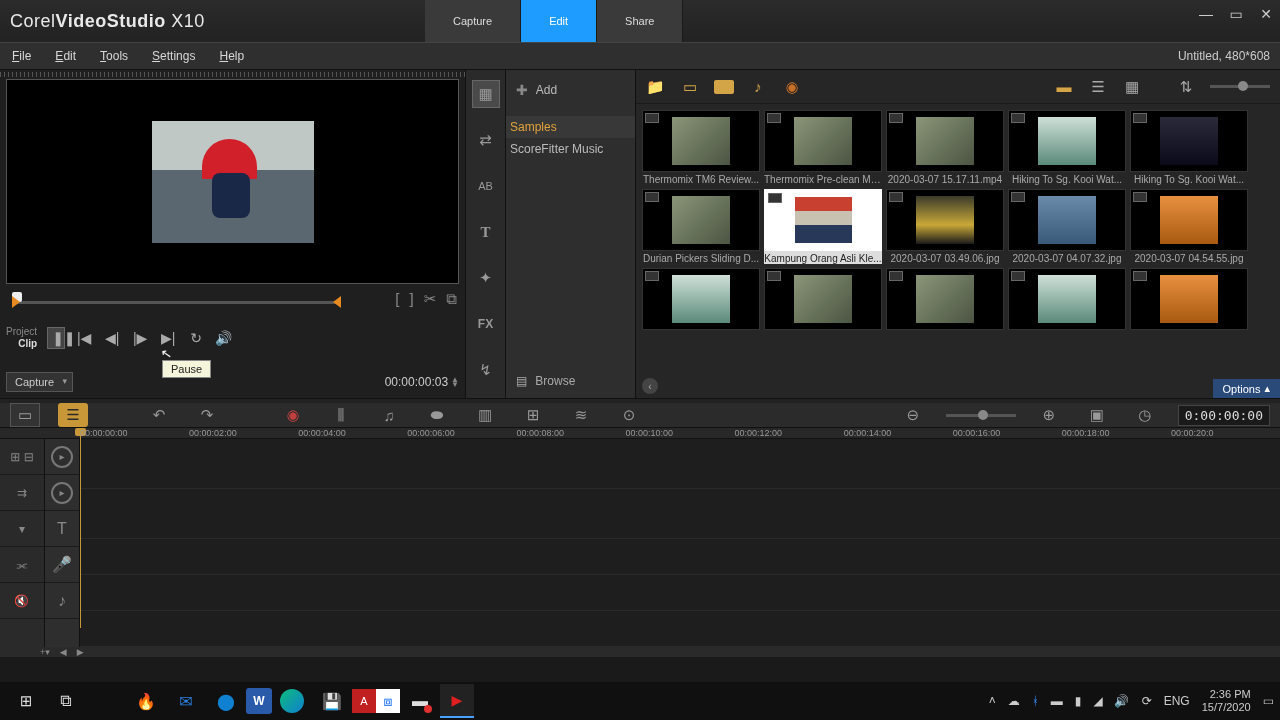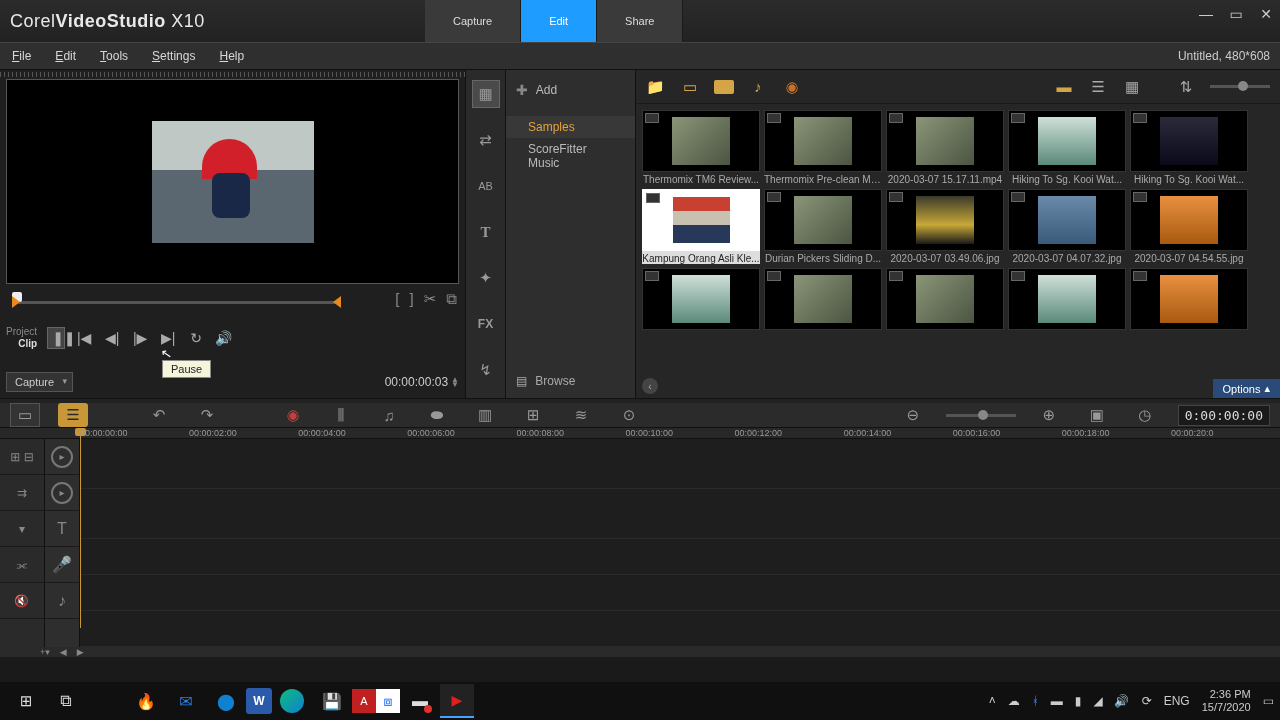--- a/index.html
+++ b/index.html
@@ -57,21 +57,21 @@
 
 .library { flex:1; background:#262626; display:flex; border-left:1px solid #111; }
 .libtabs { width:40px; background:#2a2a2a; border-right:1px solid #111; display:flex; flex-direction:column; align-items:center; padding-top:10px; gap:18px; }
 .libtabs .lt { width:28px; height:28px; display:flex; align-items:center; justify-content:center; color:#999; font-size:15px; cursor:pointer; }
 .libtabs .lt.active { background:#4a4a4a; border:1px solid #666; }
 .libtabs .lt.t { font-weight:bold; font-family:Georgia,serif; }
 .sidepanel { width:130px; background:#2e2e2e; border-right:1px solid #111; padding:8px 0; }
 .addbtn { display:flex; align-items:center; gap:8px; padding:4px 10px; color:#bbb; font-size:12px; cursor:pointer; }
 .addbtn .plus { color:#888; font-size:14px; }
 .splist { margin-top:14px; }
-.spitem { padding:4px 22px; color:#bbb; font-size:12px; cursor:pointer; }
+.spitem { padding:4px 4px; color:#bbb; font-size:12px; cursor:pointer; }
 .spitem.sel { color:#e2a23a; background:#383838; }
 .browsebtn { position:absolute; bottom:6px; display:flex; align-items:center; gap:8px; padding:4px 10px; color:#aaa; font-size:12px; }
 .libmain { flex:1; display:flex; flex-direction:column; position:relative; }
 .libtoolbar { height:34px; display:flex; align-items:center; padding:0 10px; gap:14px; border-bottom:1px solid #1a1a1a; }
 .libtoolbar .ti { color:#aaa; font-size:15px; cursor:pointer; width:20px; height:20px; display:flex; align-items:center; justify-content:center; }
 .libtoolbar .ti.gold { color:#d4a547; }
 .libtoolbar .ti.pic { background:#d4a547; width:20px; height:14px; border-radius:2px; }
 .libtoolbar .spacer { flex:1; }
 .thumbslider { width:60px; height:3px; background:#555; position:relative; }
 .thumbslider::after { content:""; position:absolute; left:28px; top:-4px; width:10px; height:10px; background:#888; border-radius:50%; }
@@ -277,33 +277,33 @@
             </div>
             <div class="cap">Hiking To Sg. Kooi Wat...</div>
           </div>
           <div class="gitem">
             <div class="th dark">
               <div class="badge"></div>
               <div class="mini"></div>
             </div>
             <div class="cap">Hiking To Sg. Kooi Wat...</div>
           </div>
+          <div class="gitem">
+            <div class="th ">
+              <div class="badge"></div>
+              <div class="mini"></div>
+            </div>
+            <div class="cap">Durian Pickers Sliding D...</div>
+          </div>
           <div class="gitem selected">
             <div class="th child">
               <div class="badge"></div>
               <div class="mini"></div>
             </div>
             <div class="cap">Kampung Orang Asli Kle...</div>
-          </div>
-          <div class="gitem">
-            <div class="th ">
-              <div class="badge"></div>
-              <div class="mini"></div>
-            </div>
-            <div class="cap">Durian Pickers Sliding D...</div>
           </div>
           <div class="gitem">
             <div class="th van">
               <div class="badge"></div>
               <div class="mini"></div>
             </div>
             <div class="cap">2020-03-07 03.49.06.jpg</div>
           </div>
           <div class="gitem">
             <div class="th room">

